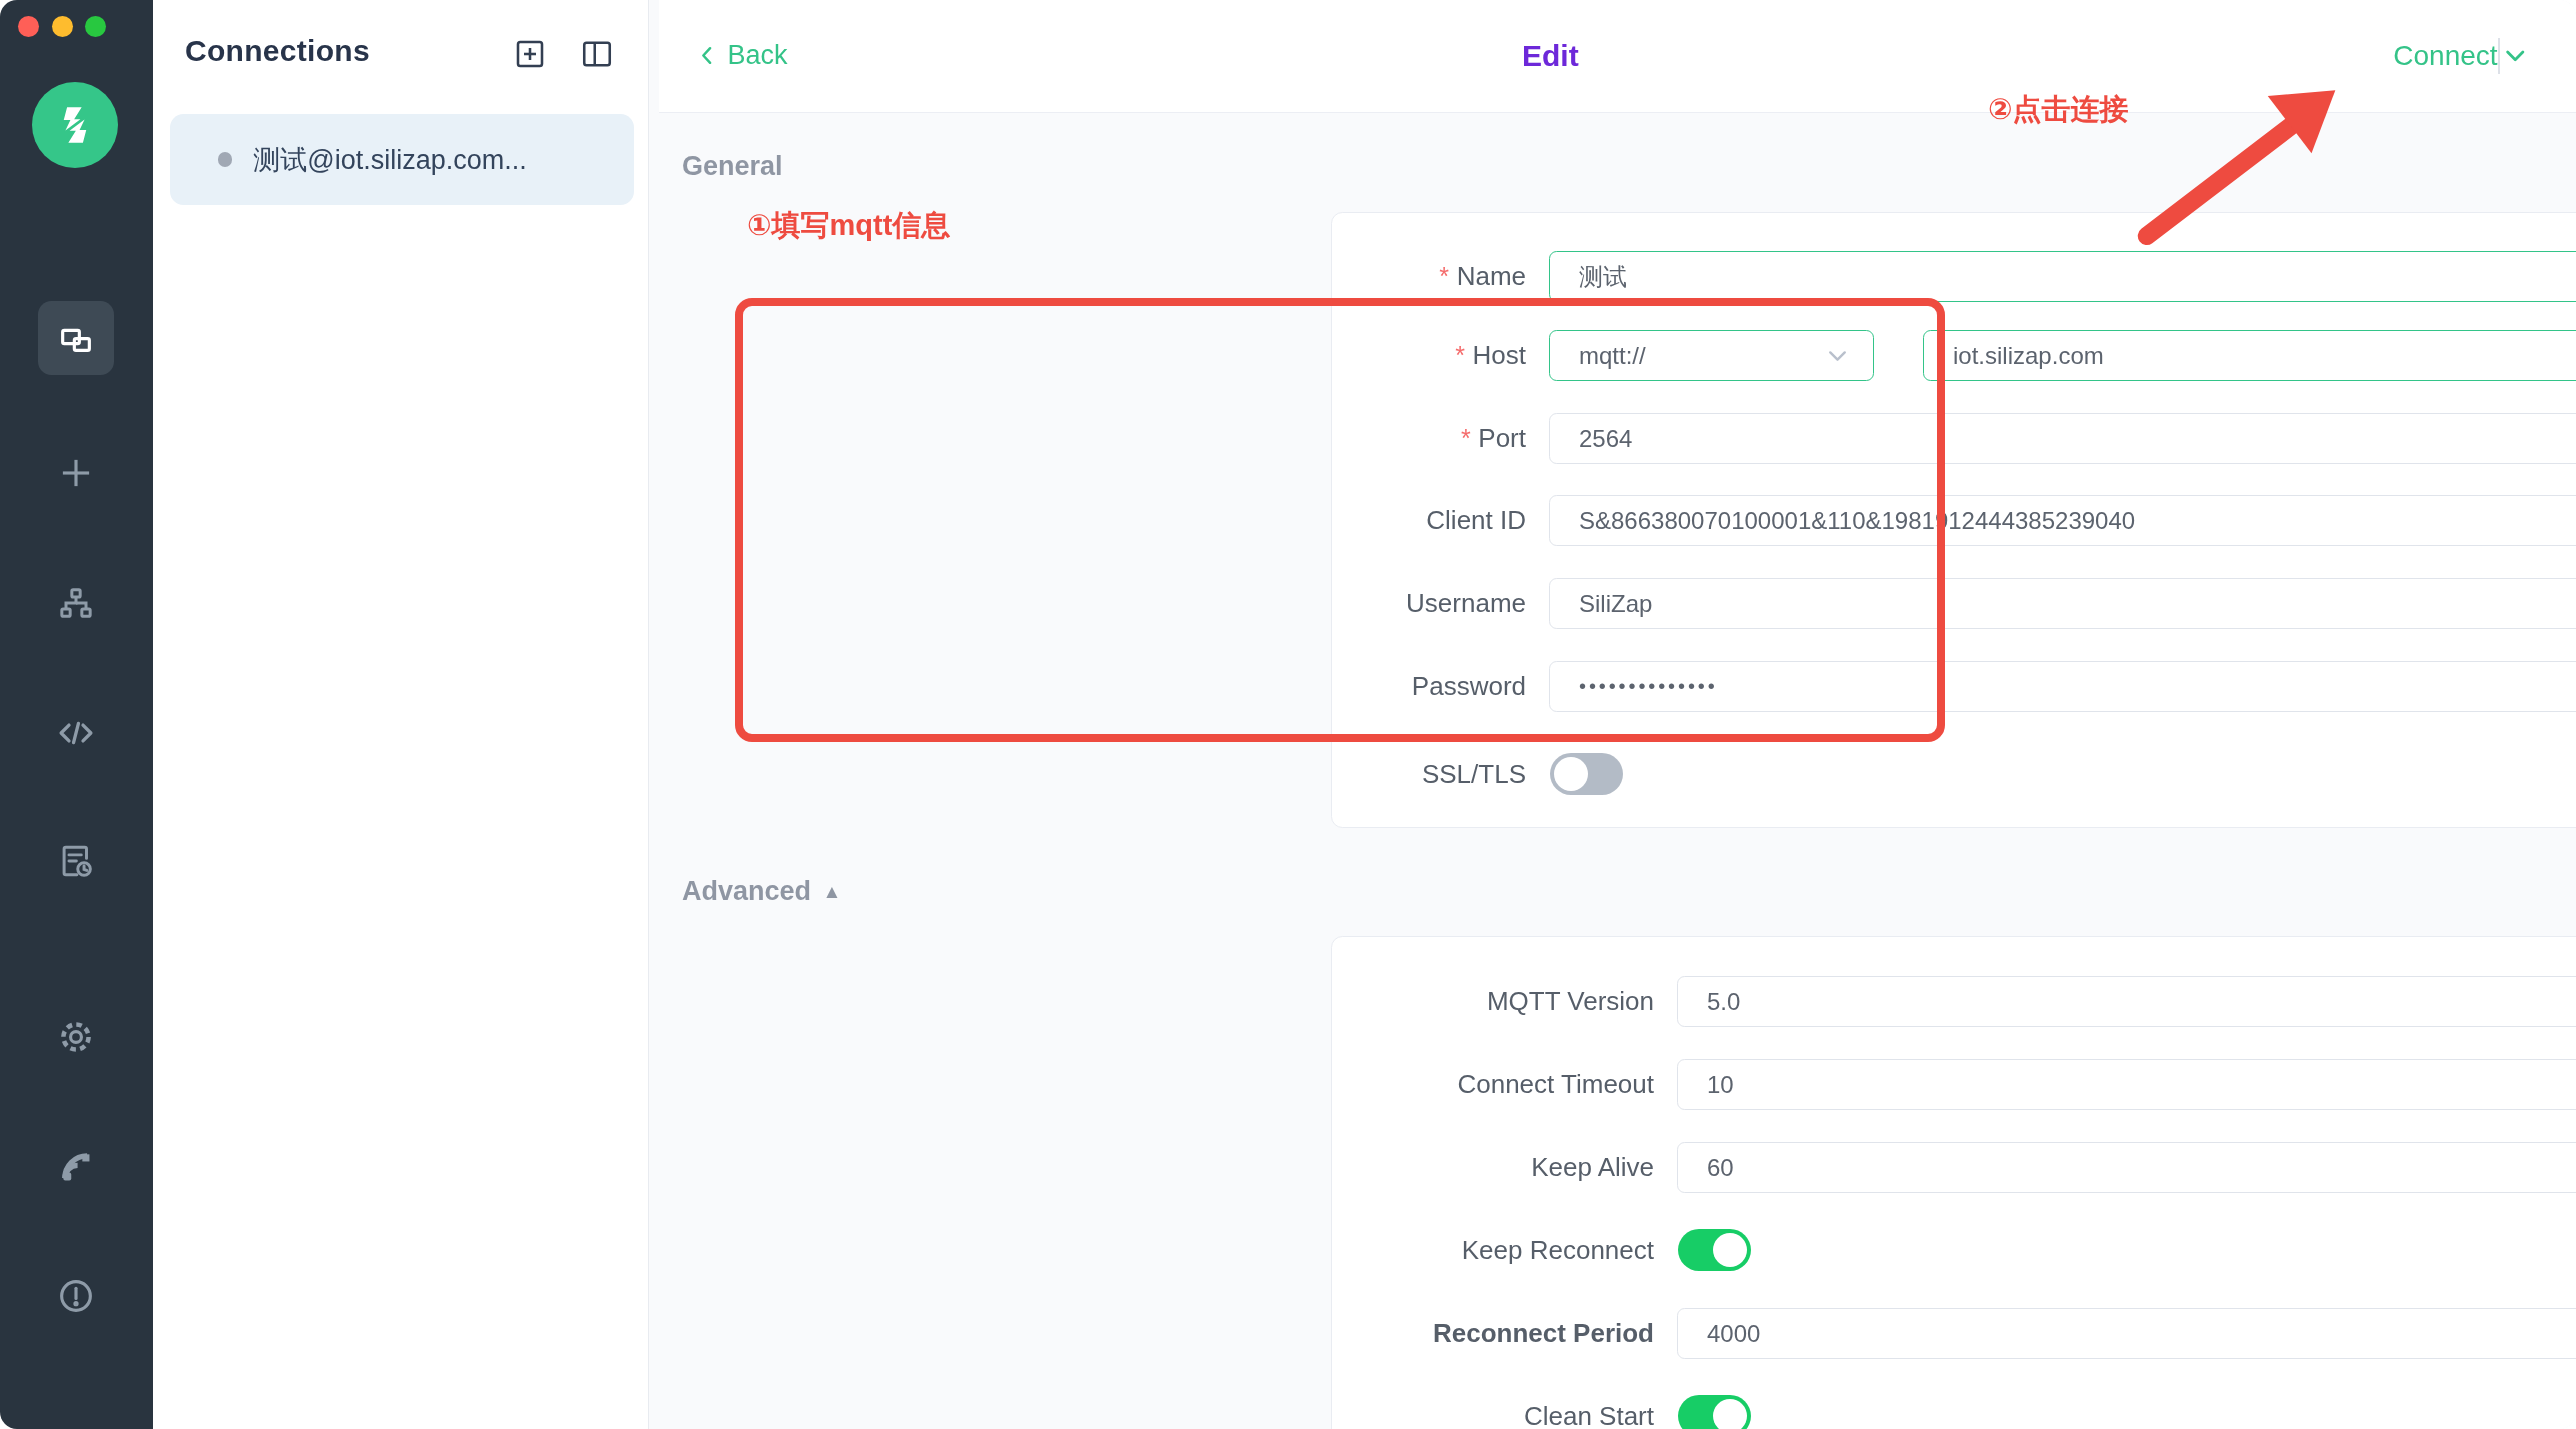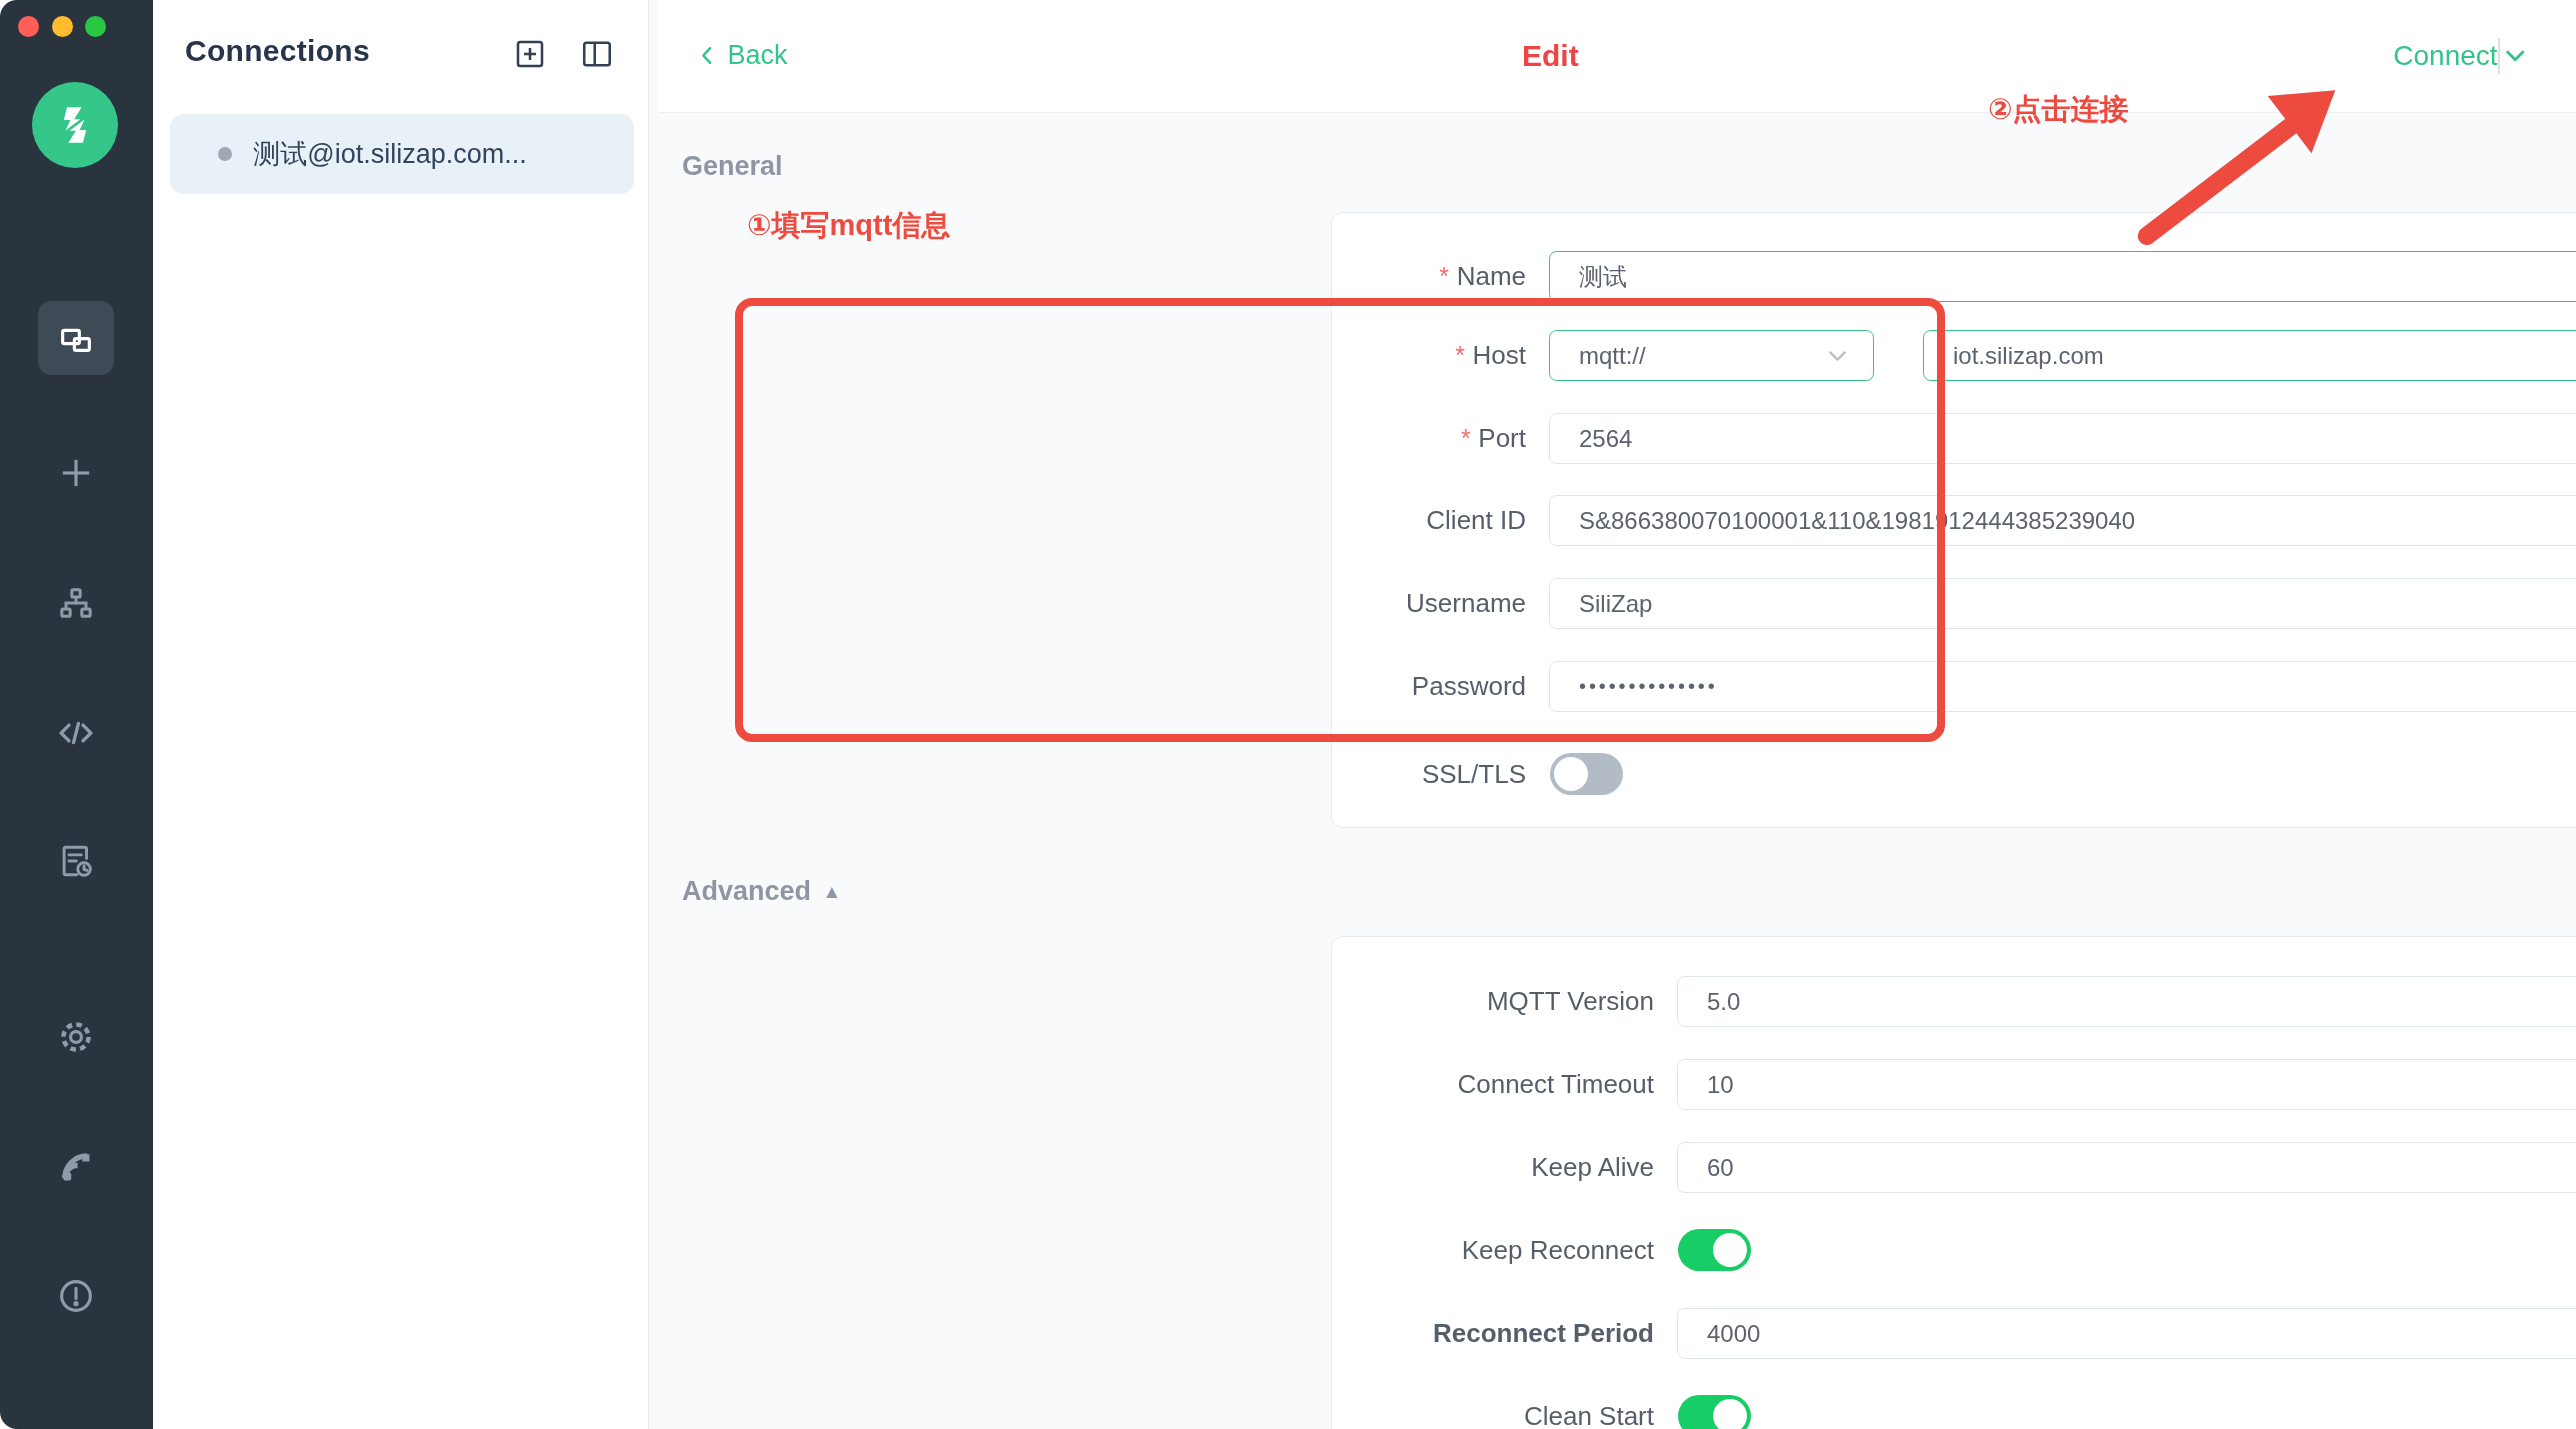--- a/index.html
+++ b/index.html
@@ -15,29 +15,29 @@
   .nav-active-tile{position:absolute;left:38px;top:301px;width:76px;height:74px;background:#3e4a55;border-radius:13.4px;}
   .nav-ic{position:absolute;left:55px;width:42px;height:42px;display:flex;align-items:center;justify-content:center;}
   .nav-ic svg{display:block;}
 
   
   .panel{position:absolute;left:153px;top:0;width:496px;height:1429px;background:#ffffff;border-right:1.9px solid #e8ebf0;box-sizing:border-box;}
   .panel-title{position:absolute;left:32px;top:34px;font-size:30px;font-weight:bold;color:#28344a;letter-spacing:0.3px;}
   .panel-ic{position:absolute;top:36px;width:36px;height:36px;cursor:pointer;}
   .panel-ic.plus{left:359px;}
   .panel-ic.split{left:426px;}
-  .conn-item{position:absolute;left:17px;top:114px;width:464px;height:80px;background:#e8f1f8;border-radius:13.4px;display:flex;align-items:center;cursor:pointer;}
+  .conn-item{position:absolute;left:17px;top:114px;width:464px;height:91px;background:#e8f1f8;border-radius:13.4px;display:flex;align-items:center;cursor:pointer;}
   .conn-dot{width:14.3px;height:14.3px;border-radius:50%;background:#a0a8b4;margin-left:48px;margin-right:21px;flex:0 0 auto;}
   .conn-name{font-size:27px;color:#33445c;white-space:nowrap;}
 
   
   .main{position:absolute;left:649px;top:0;right:0;bottom:0;background:#f9fafc;}
   .topbar{position:absolute;left:10px;top:0;right:0;height:113px;background:#ffffff;border-bottom:1.9px solid #eceef4;box-sizing:border-box;}
   .back{position:absolute;left:36px;top:0;height:111px;display:flex;align-items:center;gap:7.6px;color:#34c388;font-size:27px;cursor:pointer;}
-  .page-title{position:absolute;left:863px;top:0;height:111px;display:flex;align-items:center;font-size:30px;font-weight:bold;color:#ef4444;}
+  .page-title{position:absolute;left:863px;top:0;height:111px;display:flex;align-items:center;font-size:30px;font-weight:bold;color:#6d28d9;}
   .connect-wrap{position:absolute;right:46px;top:0;height:111px;display:flex;align-items:center;}
   .connect-btn{color:#34c388;font-size:28px;cursor:pointer;}
   .connect-divider{width:1.9px;height:36px;background:#dde1e8;}
   .connect-caret{display:flex;align-items:center;cursor:pointer;}
 
   
   .sec-label{position:absolute;font-size:27px;font-weight:bold;color:#8f96a3;display:flex;align-items:center;gap:11.4px;}
   .sec-caret{font-size:19px;color:#8f96a3;}
 
   

